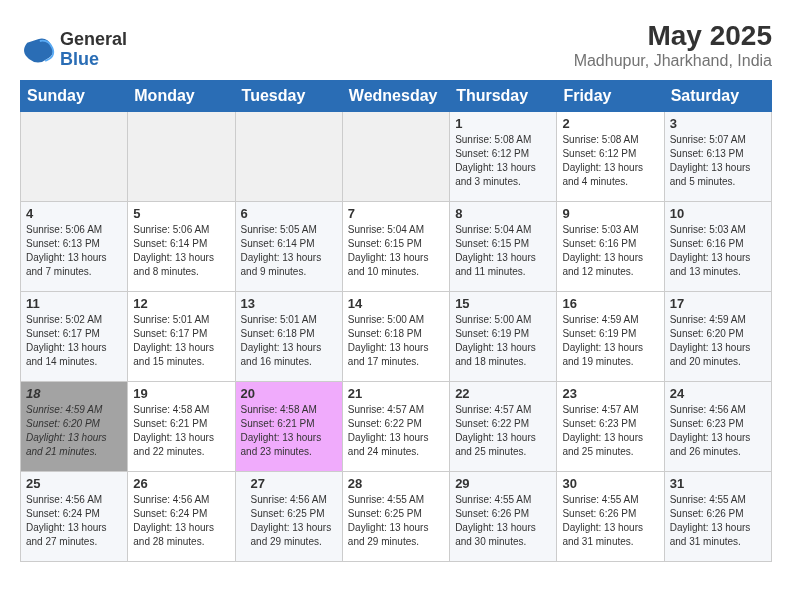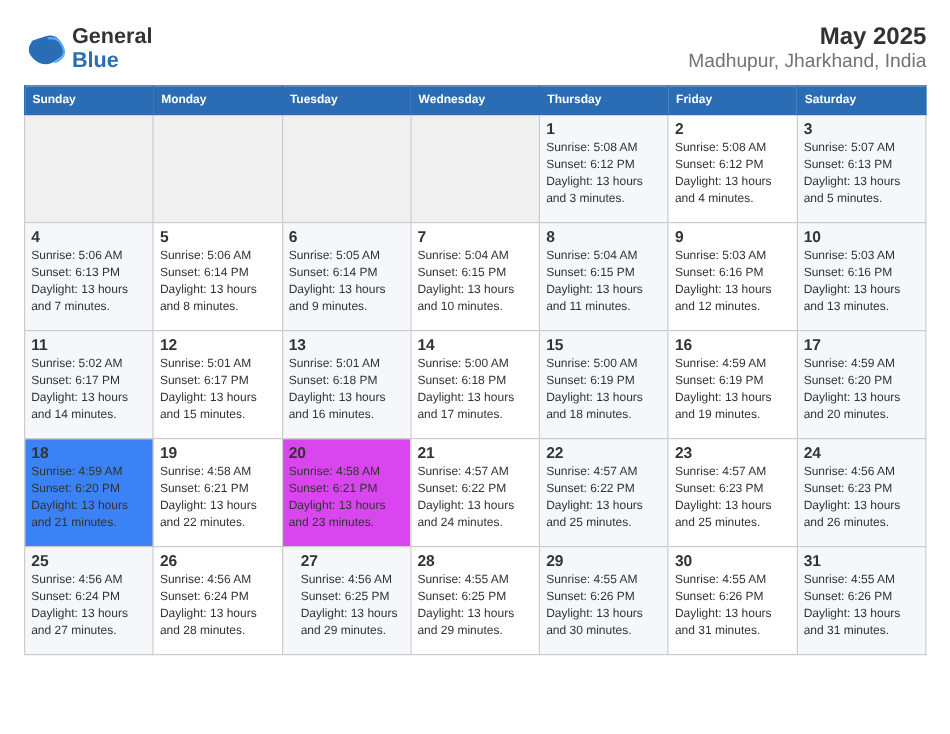--- a/index.html
+++ b/index.html
@@ -29,39 +29,39 @@
     .logo-general { color: #333; }
     .logo-blue { color: #2a6db5; }
     .logo-icon {
       width: 36px;
       height: 36px;
     }
     .title-block {
       text-align: right;
     }
     .month-year {
-      font-size: 20px;
+      font-size: 28px;
       font-weight: bold;
       color: #333;
     }
     .location {
       font-size: 16px;
       color: #737373;
     }
     table {
       width: 100%;
       border-collapse: collapse;
       table-layout: fixed;
     }
     th {
       background-color: #2a6db5;
       color: white;
       text-align: left;
       padding: 6px 6px;
-      font-size: 10px;
+      font-size: 16px;
       font-weight: bold;
       border: 1px solid #2a6db5;
     }
     td {
       border: 1px solid #ccc;
       vertical-align: top;
       padding: 4px 5px;
       font-size: 10.5px;
       color: #333;
       height: 90px;
@@ -196,29 +196,29 @@
         <td style="background: rgb(255, 255, 255);">
           <span class="day-number">16</span>
           <div class="day-info">Sunrise: 4:59 AM<br>Sunset: 6:19 PM<br>Daylight: 13 hours and 19 minutes.</div>
         </td>
         <td style="background: rgb(245, 247, 250);">
           <span class="day-number">17</span>
           <div class="day-info">Sunrise: 4:59 AM<br>Sunset: 6:20 PM<br>Daylight: 13 hours and 20 minutes.</div>
         </td>
       </tr>
       <tr>
-        <td style="background: #3b82f6;">
+        <td style="background: #a3a3a3; font-style: italic;">
           <span class="day-number">18</span>
           <div class="day-info">Sunrise: 4:59 AM<br>Sunset: 6:20 PM<br>Daylight: 13 hours and 21 minutes.</div>
         </td>
         <td style="background: rgb(255, 255, 255);">
           <span class="day-number">19</span>
           <div class="day-info">Sunrise: 4:58 AM<br>Sunset: 6:21 PM<br>Daylight: 13 hours and 22 minutes.</div>
         </td>
-        <td style="background: #d946ef;">
+        <td style="background: #f0abfc;">
           <span class="day-number">20</span>
           <div class="day-info">Sunrise: 4:58 AM<br>Sunset: 6:21 PM<br>Daylight: 13 hours and 23 minutes.</div>
         </td>
         <td style="background: rgb(255, 255, 255);">
           <span class="day-number">21</span>
           <div class="day-info">Sunrise: 4:57 AM<br>Sunset: 6:22 PM<br>Daylight: 13 hours and 24 minutes.</div>
         </td>
         <td style="background: rgb(245, 247, 250);">
           <span class="day-number">22</span>
           <div class="day-info">Sunrise: 4:57 AM<br>Sunset: 6:22 PM<br>Daylight: 13 hours and 25 minutes.</div>

